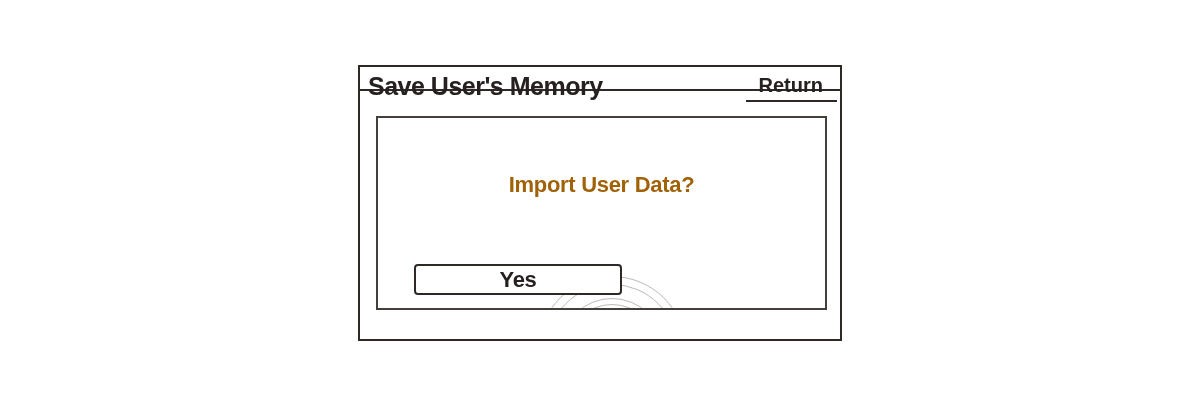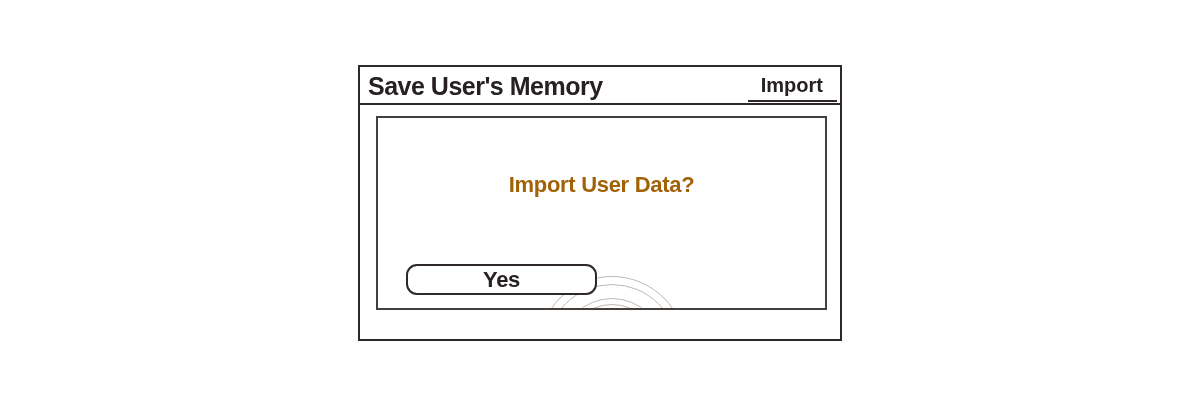--- a/index.html
+++ b/index.html
@@ -22,21 +22,21 @@
     border: 2px solid #2e2826;
     background: #ffffff;
   }
 
   
   .titlebar {
     position: absolute;
     left: 0;
     right: 0;
     top: 0;
-    height: 38px;
+    height: 24px;
     border-bottom: 2px solid #2e2826;
   }
   .title {
     position: absolute;
     left: 8px;
     top: 5px;
     font-size: 25px;
     line-height: 28px;
     font-weight: bold;
     color: #262120;
@@ -98,44 +98,44 @@
     display: flex;
     align-items: center;
     justify-content: center;
     font-size: 22px;
     font-weight: bold;
     color: #262120;
     cursor: pointer;
     letter-spacing: -0.3px;
   }
   .option.yes {
-    left: 28px;
+    left: 36px;
     top: 146px;
-    width: 191px;
+    width: 208px;
     height: 31px;
     border: 2px solid #2e2826;
-    border-radius: 11px;
+    border-radius: 4px;
     background: #ffffff;
   }
   .option.no {
     left: 294px;
     top: 147px;
     width: 70px;
     height: 30px;
     background: transparent;
   }
 </style>
 </head>
 <body>
 
 <div class="dialog">
 
   <div class="titlebar">
     <div class="title">Save User's Memory</div>
-    <div class="return-btn">Import</div>
+    <div class="return-btn">Return</div>
   </div>
 
   <div class="panel">
 
     <div class="arc a1"></div>
     <div class="arc a2"></div>
     <div class="arc a3"></div>
     <div class="arc a4"></div>
 
     <div class="question">Import User Data?</div>

